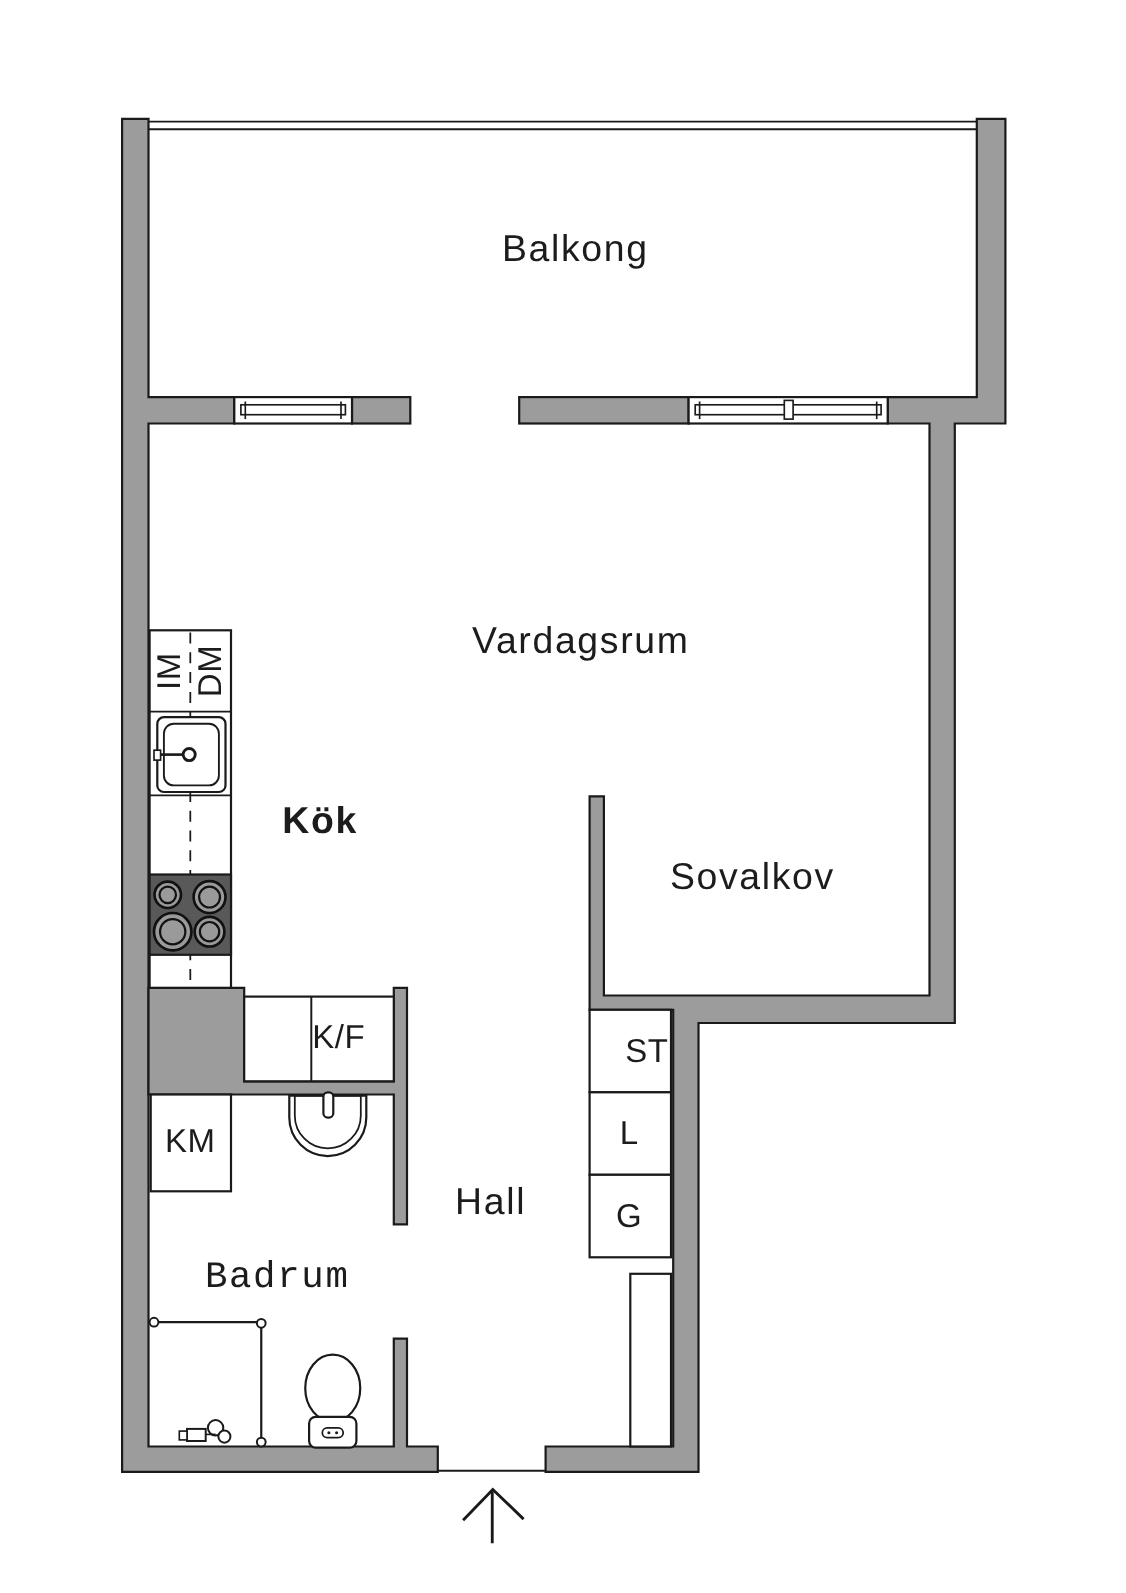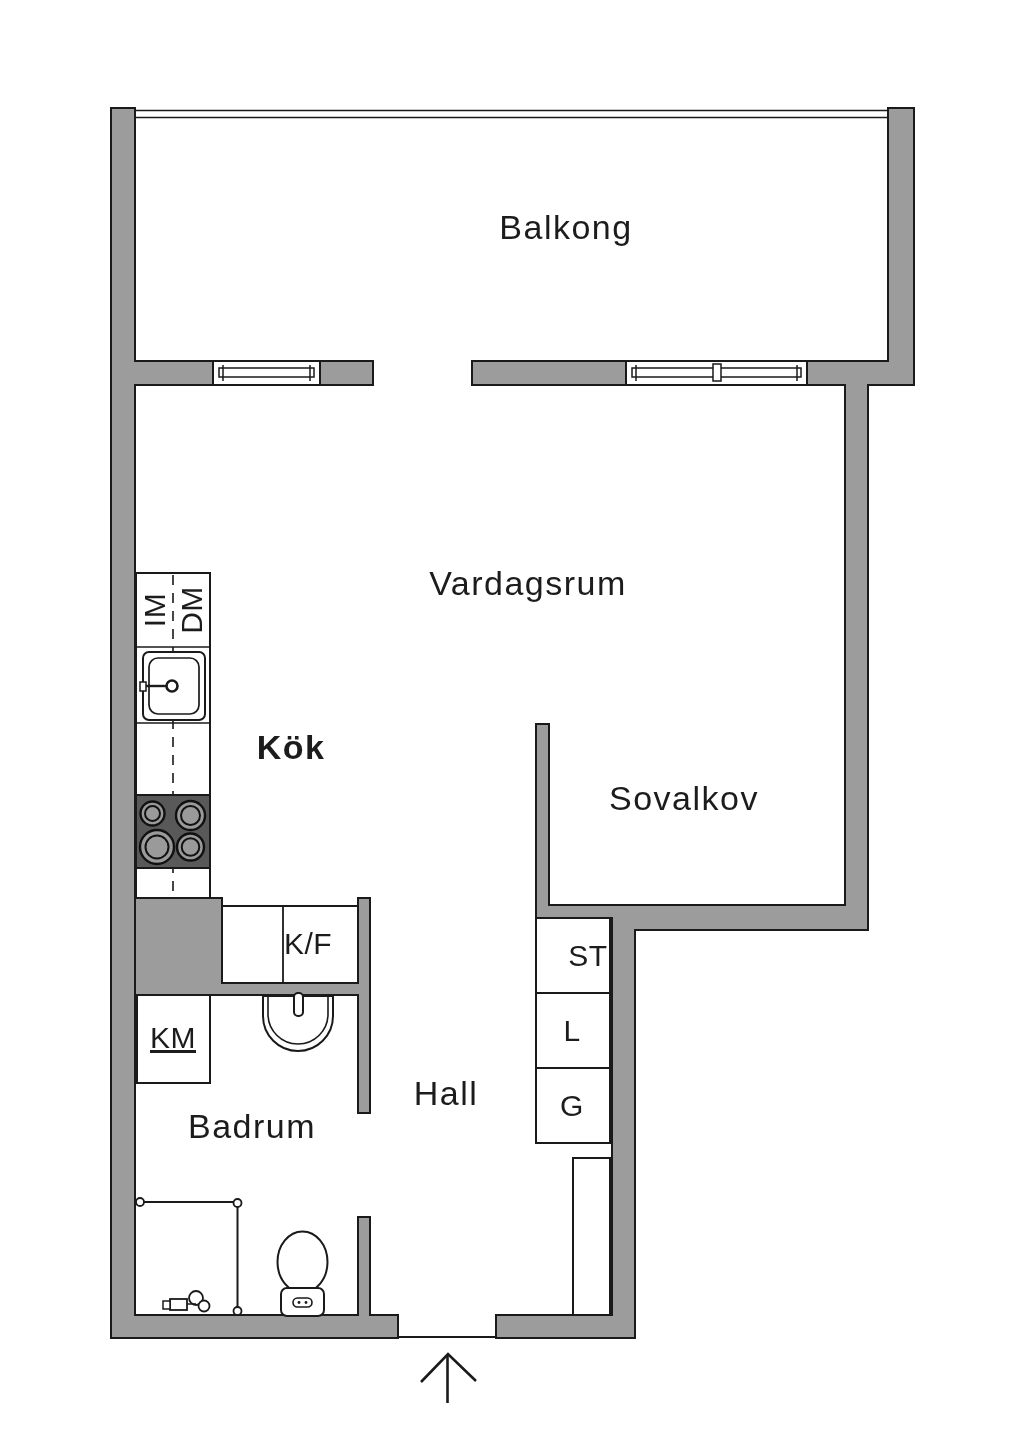--- a/index.html
+++ b/index.html
@@ -133,29 +133,29 @@
       <circle cx="299" cy="1302.5" r="1.4" fill="#1a1a1a" stroke="none"></circle>
       <circle cx="306" cy="1302.5" r="1.4" fill="#1a1a1a" stroke="none"></circle>
     </g>
 
     <g stroke="#1a1a1a" stroke-width="2.6" fill="none">
       <polyline points="421,1382 448,1354 476,1381"></polyline>
       <line x1="447.5" y1="1356" x2="447.5" y2="1403"></line>
     </g>
   </svg>
 
-  <div class="lbl room" style="left:523px;top:227px;margin-left:43px;">Balkong</div>
+  <div class="lbl room" style="left:523px;top:227px;">Balkong</div>
   <div class="lbl room" style="left:528px;top:555px;margin-top:28px;">Vardagsrum</div>
   <div class="lbl room" style="left:291px;top:747px;font-weight:bold;">Kök</div>
   <div class="lbl room" style="left:684px;top:798px;">Sovalkov</div>
   <div class="lbl room" style="left:446px;top:1093px;">Hall</div>
-  <div class="lbl room" style="left:252px;top:1126px;">Badrum</div>
+  <div class="lbl room" style="left:252px;top:1162px;font-family:Liberation Mono, monospace;">Badrum</div>
 
   <div class="lbl small" style="left:308px;top:944px;">K/F</div>
-  <div class="lbl small" style="left:173px;top:1038px;text-decoration:underline;">KM</div>
+  <div class="lbl small" style="left:173px;top:1038px;">KM</div>
 
   <div class="lbl small" style="left:588px;top:956px;">ST</div>
   <div class="lbl small" style="left:572px;top:1031px;">L</div>
   <div class="lbl small" style="left:572px;top:1106px;">G</div>
 
   <div class="lbl small rot" style="left:155px;top:610px;">IM</div>
   <div class="lbl small rot" style="left:192px;top:610px;">DM</div>
 
 </div>
 

